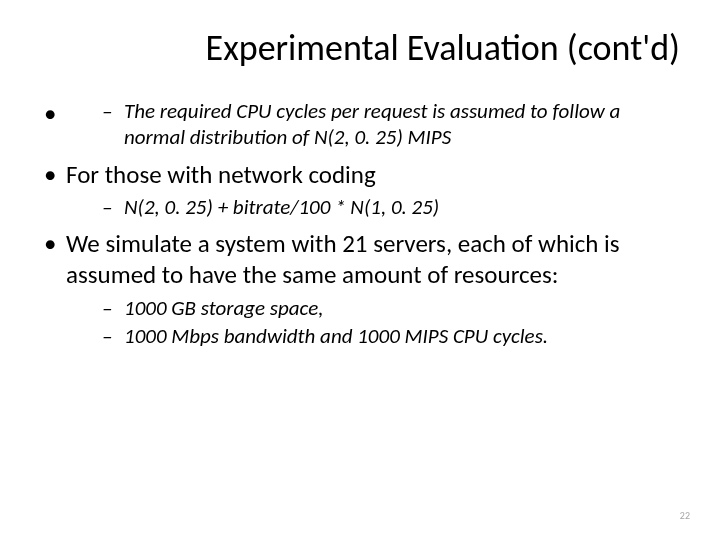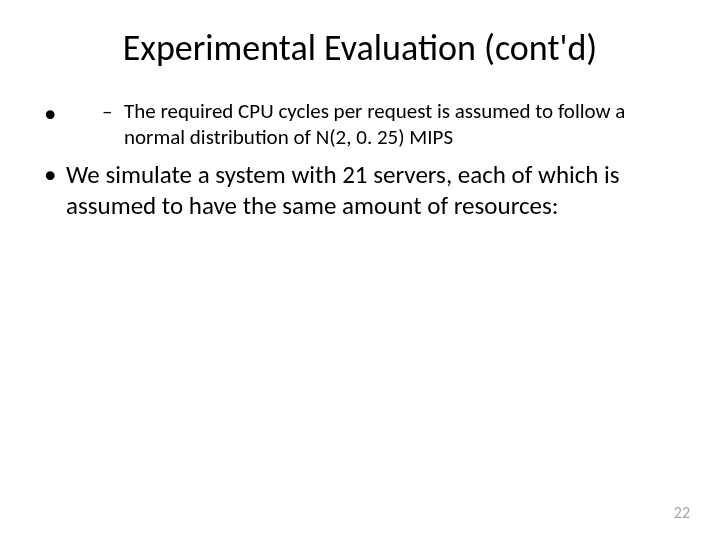--- a/index.html
+++ b/index.html
@@ -1,37 +1,47 @@
 <!DOCTYPE html>
 <html><head>
 <meta charset="utf-8">
 <style>
   * { margin: 0; padding: 0; box-sizing: border-box; }
   html, body { width: 720px; height: 540px; background: #fff; font-family: Calibri, "Segoe UI", Arial, sans-serif; color: #000; }
   .slide { width: 720px; height: 540px; position: relative; padding: 20px 40px 20px 40px; }
-  .title { font-size: 36px; font-weight: 400; text-align: center; margin-top: 6px; margin-bottom: 28px; letter-spacing: 0px; }
+  .title { font-size: 36px; font-weight: 400; text-align: right; margin-top: 6px; margin-bottom: 28px; letter-spacing: 0px; }
   ul.level1 { list-style: none; padding-left: 0; }
   ul.level1 > li { font-size: 25px; line-height: 1.25; margin-bottom: 4px; padding-left: 26px; position: relative; }
   ul.level1 > li::before { content: "•"; position: absolute; left: 4px; top: 0; font-size: 25px; }
-  ul.level2 { list-style: none; padding-left: 36px; margin-top: 4px; margin-bottom: 8px; }
+  ul.level2 { list-style: none; padding-left: 36px; margin-top: 4px; margin-bottom: 8px; font-style: italic; }
   ul.level2 > li { font-size: 21px; line-height: 1.25; margin-bottom: 2px; padding-left: 22px; position: relative; }
   ul.level2 > li::before { content: "–"; position: absolute; left: 0; top: 0; font-size: 21px; }
-  .page-num { position: absolute; bottom: 18px; right: 30px; font-size: 16px; color: #a6a6a6; }
+  .page-num { position: absolute; bottom: 18px; right: 30px; font-size: 10px; color: #a6a6a6; }
 </style>
 </head>
 <body>
 
 <div class="slide">
   <h1 class="title">Experimental Evaluation (cont'd)</h1>
 
   <ul class="level1">
     <li>
       <ul class="level2">
         <li>The required CPU cycles per request is assumed to follow a normal distribution of N(2, 0. 25) MIPS</li>
       </ul>
     </li>
     <li>
+      <span>For those with network coding</span>
+      <ul class="level2">
+        <li>N(2, 0. 25) + bitrate/100 * N(1, 0. 25)</li>
+      </ul>
+    </li>
+    <li>
       <span>We simulate a system with 21 servers, each of which is assumed to have the same amount of resources:</span>
+      <ul class="level2">
+        <li>1000 GB storage space,</li>
+        <li>1000 Mbps bandwidth and 1000 MIPS CPU cycles.</li>
+      </ul>
     </li>
   </ul>
 
   <div class="page-num">22</div>
 </div>
 
 </body></html>

